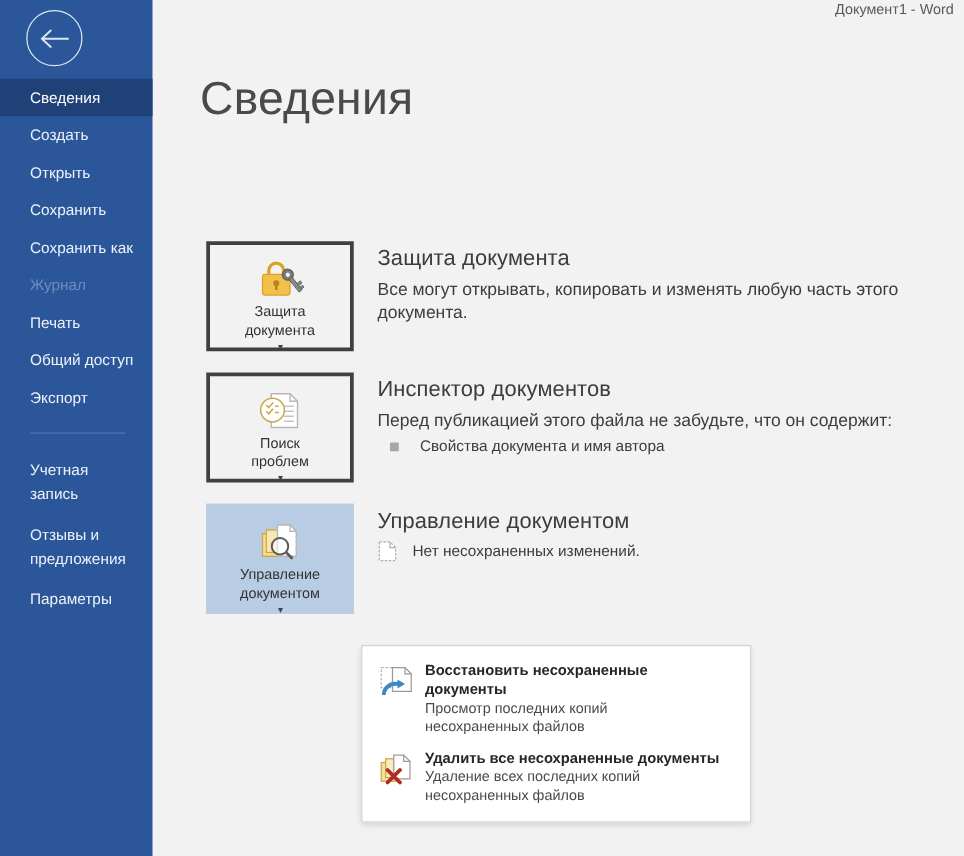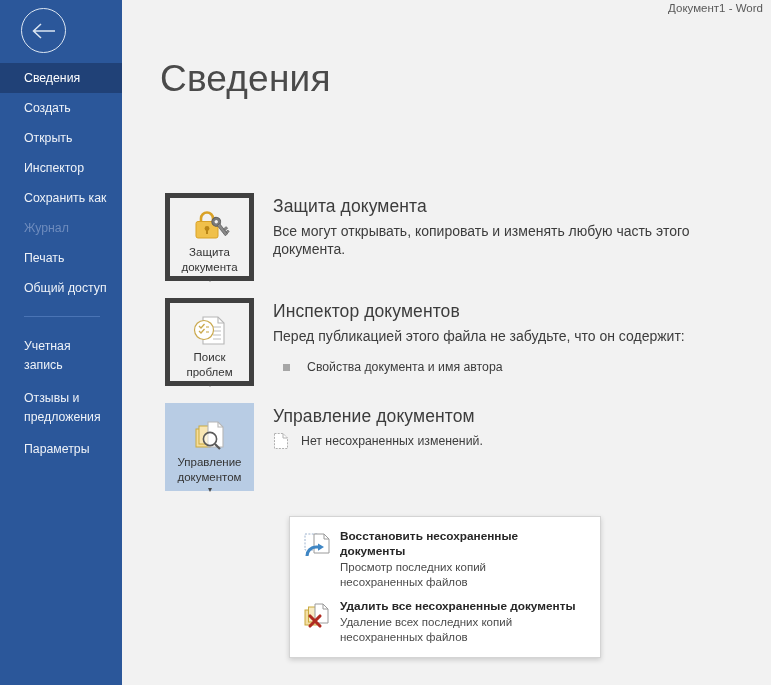--- a/index.html
+++ b/index.html
@@ -120,23 +120,23 @@
   }
 
   .section {
     position: relative;
     display: flex;
     align-items: flex-start;
     margin-bottom: 17px;
   }
 
   .tile {
-    width: 89px;
+    width: 118px;
     height: 88px;
-    border: 5px solid #404040;
+    border: 3px solid #404040;
     background: #f2f2f2;
     display: flex;
     flex-direction: column;
     align-items: center;
     justify-content: flex-start;
     padding-top: 9px;
     cursor: pointer;
     flex: 0 0 auto;
   }
   .tile.highlighted {
@@ -178,21 +178,21 @@
   }
   .section-desc {
     font-size: 14px;
     line-height: 18px;
     color: #3c3c3c;
   }
 
   .bullet-row {
     display: flex;
     align-items: center;
-    margin-top: 15px;
+    margin-top: 5px;
   }
   .bullet-sq {
     width: 7px;
     height: 7px;
     background: #a6a6a6;
     margin-left: 10px;
     margin-right: 17px;
     flex: 0 0 auto;
   }
   .bullet-text {
@@ -270,25 +270,26 @@
   <div class="back-btn">
     <svg width="26" height="20" viewBox="0 0 26 20">
       <path d="M24 10 H3 M10 3 L2.5 10 L10 17" fill="none" stroke="#dce6f2" stroke-width="1.5"></path>
     </svg>
   </div>
 
   <div class="nav">
     <div class="nav-item active">Сведения</div>
     <div class="nav-item">Создать</div>
     <div class="nav-item">Открыть</div>
-    <div class="nav-item">Инспектор</div>
+    <div class="nav-item">Сохранить</div>
     <div class="nav-item">Сохранить как</div>
     <div class="nav-item disabled">Журнал</div>
     <div class="nav-item">Печать</div>
     <div class="nav-item">Общий доступ</div>
+    <div class="nav-item">Экспорт</div>
 
     <div class="nav-sep"></div>
 
     <div class="nav-item two-line">Учетная
 запись</div>
     <div class="nav-item two-line">Отзывы и
 предложения</div>
     <div class="nav-item">Параметры</div>
   </div>
 </div>

